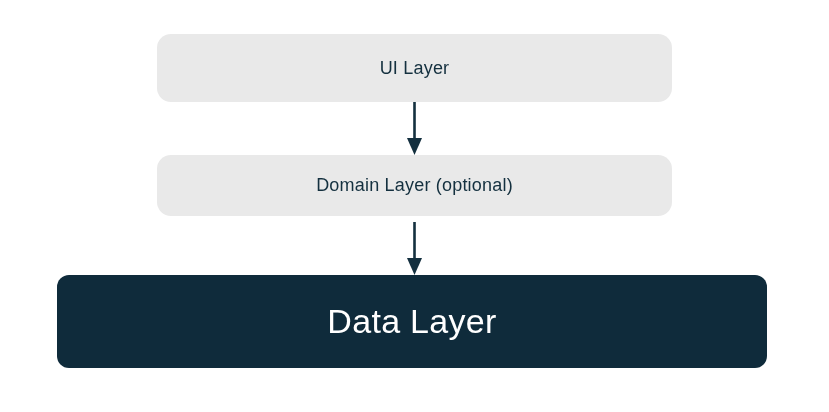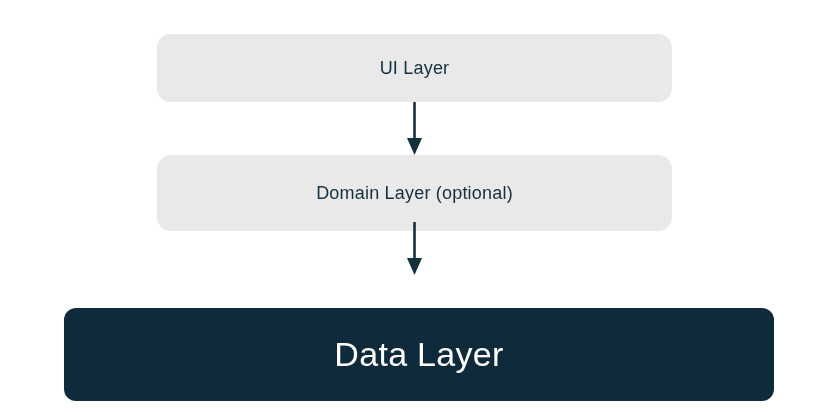--- a/index.html
+++ b/index.html
@@ -26,33 +26,32 @@
     left: 157px;
     width: 515px;
     height: 68px;
     background: #e9e9e9;
     border-radius: 14px;
     color: #14303f;
     font-size: 18px;
     letter-spacing: 0.2px;
   }
   .layer-box.dark {
-    left: 64px;
+    left: 57px;
     top: 275px;
     width: 710px;
     height: 93px;
     background: #0f2b3b;
     border-radius: 12px;
     color: #ffffff;
     font-size: 34px;
     letter-spacing: 0.3px;
-    margin-top: 33px;
   }
   #ui-box { top: 34px; }
-  #domain-box { top: 155px; height: 76px; }
+  #domain-box { top: 155px; height: 61px; }
   .arrow {
     position: absolute;
     left: 406px;
     width: 17px;
   }
   #arrow-1 { top: 102px; height: 53px; }
   #arrow-2 { top: 222px; height: 53px; }
   .arrow svg { display: block; width: 100%; height: 100%; }
 </style>
 </head>

